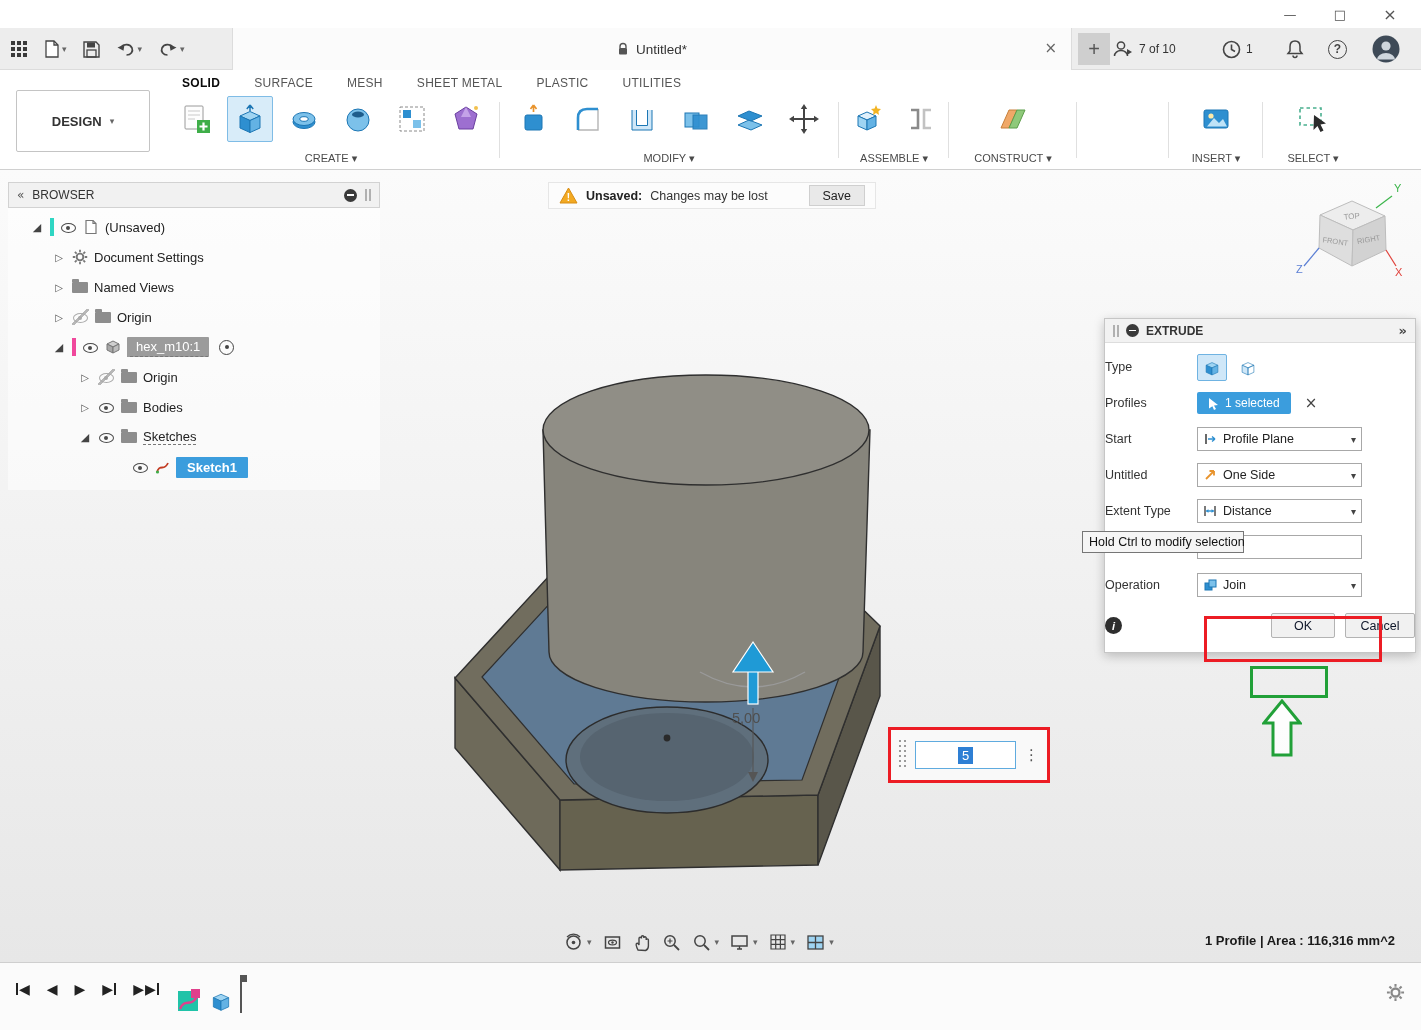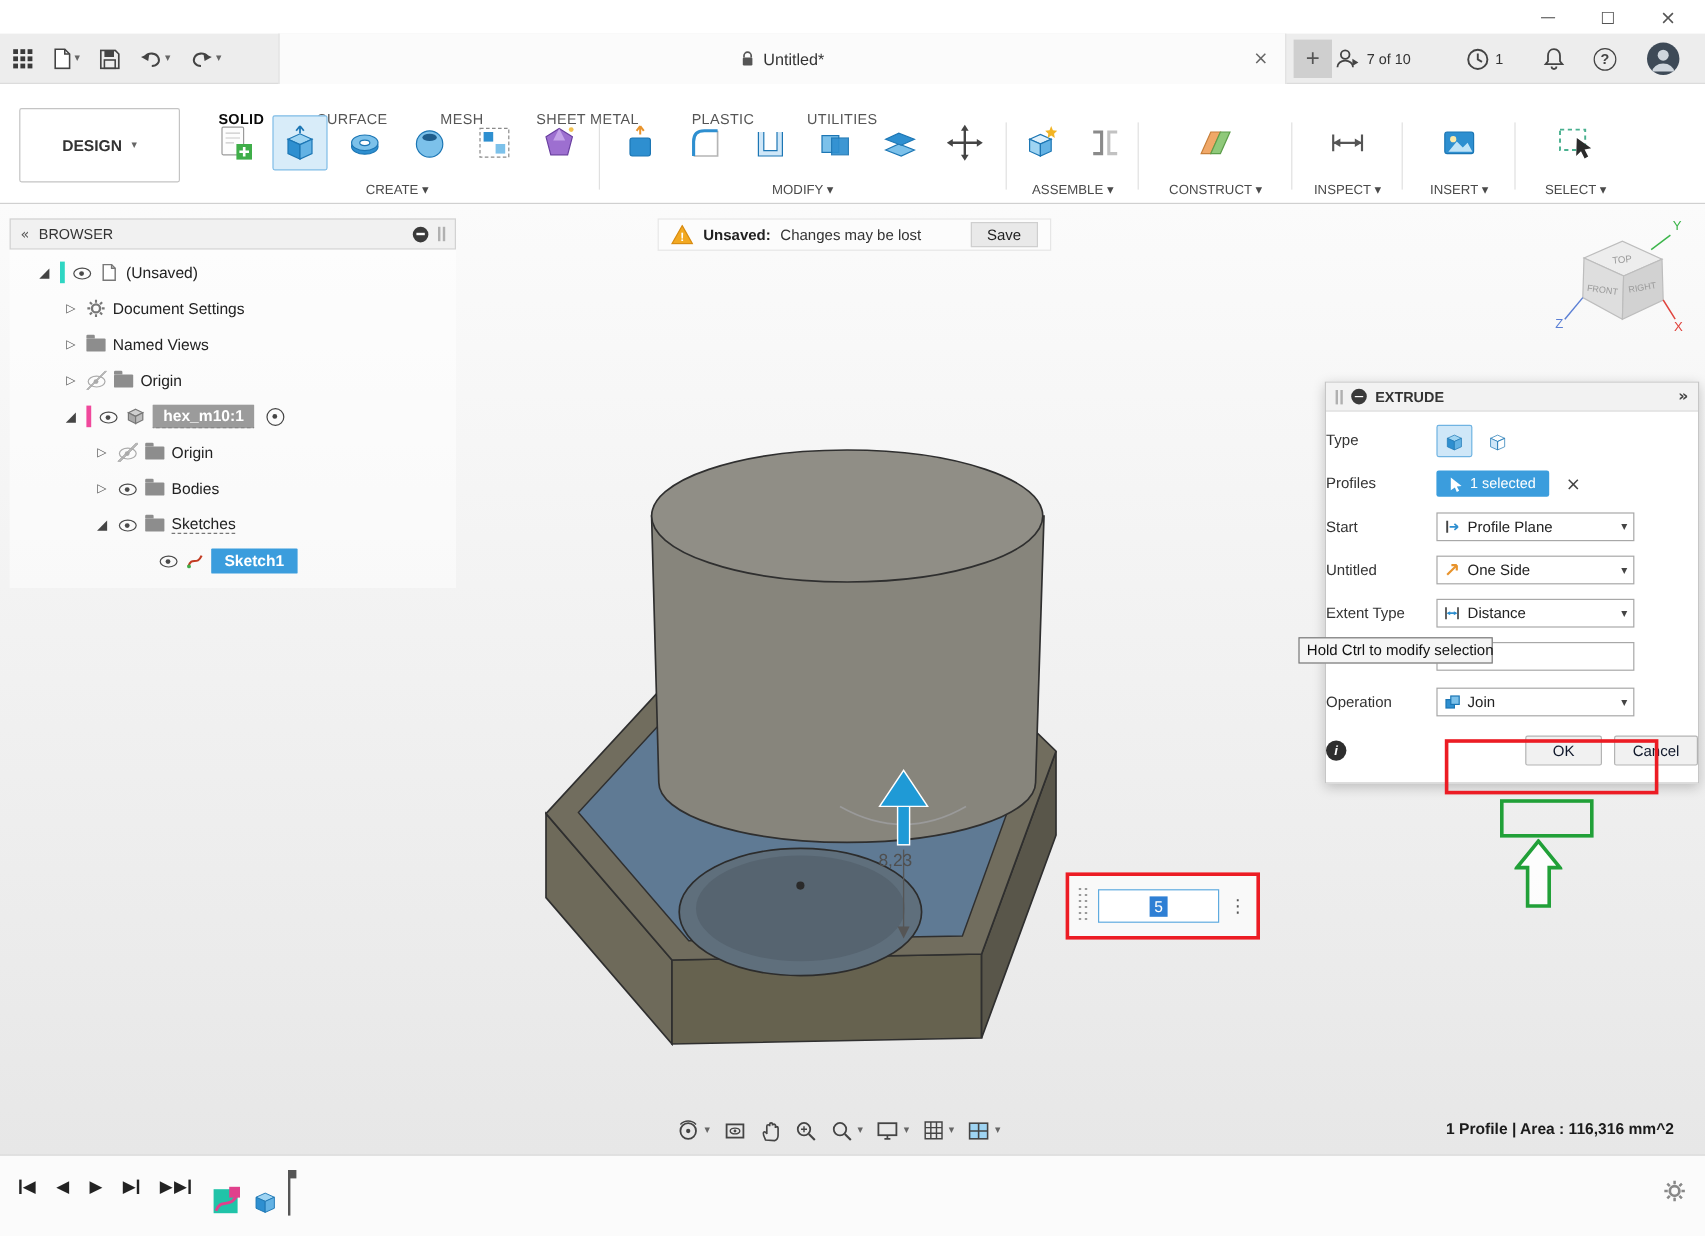--- a/index.html
+++ b/index.html
@@ -21,21 +21,21 @@
 .doc-tab{position:absolute;left:232px;top:0;width:840px;height:42px;background:#fbfbfb;border-left:1px solid #dcdcdc;border-right:1px solid #dcdcdc;display:flex;align-items:center;justify-content:center;gap:7px;font-size:13.5px;color:#333}
 .tab-close{position:absolute;right:14px;top:11px;font-size:15px;color:#666}
 .new-tab{position:absolute;left:1078px;top:5px;width:32px;height:32px;background:#cfcfcf;display:flex;align-items:center;justify-content:center;font-size:20px;color:#555}
 .appbar-item{position:absolute;top:0;height:42px;display:flex;align-items:center;gap:5px;font-size:12.5px;color:#333}
 .badge-num{font-size:12px;color:#333}
 .help-circle{width:19px;height:19px;border:1.6px solid #444;border-radius:50%;display:flex;align-items:center;justify-content:center;font-size:12px;font-weight:bold;color:#444}
 
 
 .ribbon{position:absolute;top:70px;left:0;right:0;height:100px;background:#fff;border-bottom:1px solid #d0d0d0}
 .design-btn{position:absolute;left:16px;top:20px;width:134px;height:62px;border:1px solid #c4c4c4;border-radius:2px;background:#fff;display:flex;align-items:center;justify-content:center;gap:6px;font-size:13px;font-weight:bold;color:#333}
-.ribbon-tabs{position:absolute;left:182px;top:16px;height:26px;display:flex;align-items:center;gap:44px;font-size:12px;color:#555}
+.ribbon-tabs{position:absolute;left:182px;top:0;height:26px;display:flex;align-items:center;gap:34px;font-size:12px;color:#555}
 .ribbon-tab{cursor:default;letter-spacing:.3px}
 .ribbon-tab.active{color:#0a0a0a;font-weight:bold}
 .tg{position:absolute;top:26px;height:72px}
 .tg-icons{display:flex;justify-content:center;gap:8px}
 .tbtn{width:46px;height:46px;display:flex;align-items:center;justify-content:center;border-radius:2px;border:1px solid transparent}
 .tbtn.active{background:#d8ecf9;border-color:#7fbce6}
 .tg-label{position:absolute;bottom:3px;left:0;right:0;text-align:center;font-size:11px;color:#4a4a4a}
 .tg-sep{position:absolute;top:32px;width:1px;height:56px;background:#e0e0e0}
 
 
@@ -61,21 +61,21 @@
 .tri.exp{font-size:11px;color:#444}
 .cbar{width:4px;height:18px;flex:0 0 auto}
 .eye{position:relative;width:17px;height:16px;flex:0 0 auto}
 .eye::before{content:"";position:absolute;left:1px;top:4px;width:13px;height:8px;border:1.4px solid #4a4a4a;border-radius:50%}
 .eye::after{content:"";position:absolute;left:6px;top:6.6px;width:4px;height:4px;background:#4a4a4a;border-radius:50%}
 .eye.off{opacity:.45;background:linear-gradient(135deg,transparent 45%,#666 45%,#666 55%,transparent 55%)}
 .folder{width:16px;height:11px;background:#8d8d8d;border-radius:1px;position:relative;flex:0 0 auto}
 .folder::before{content:"";position:absolute;top:-3px;left:0;width:7px;height:3px;background:#8d8d8d;border-radius:1px 1px 0 0}
 .tree-label{white-space:nowrap}
 .dashed{border-bottom:1px dashed #777}
-.hl-gray{background:#9b9b9b;color:#fff;font-weight:bold;padding:2px 9px;border-radius:1px}
+.hl-gray{background:#9b9b9b;color:#fff;font-weight:normal;padding:2px 9px;border-radius:1px}
 .hl-blue{background:#3b9ddd;color:#fff;font-weight:bold;padding:3px 11px;border-radius:1px}
 .target{width:15px;height:15px;border:1.6px solid #444;border-radius:50%;position:relative;flex:0 0 auto;margin-left:4px}
 .target::after{content:"";position:absolute;left:4.2px;top:4.2px;width:4px;height:4px;border-radius:50%;background:#444}
 
 
 .extrude{position:absolute;left:1104px;top:148px;width:312px;background:rgba(255,255,255,.98);border:1px solid #c6c6c6;box-shadow:0 3px 10px rgba(0,0,0,.22);z-index:40}
 .ex-header{height:24px;background:#f2f2f2;border-bottom:1px solid #ddd;display:flex;align-items:center;gap:7px;padding:0 8px;font-size:12px;font-weight:bold;color:#333}
 .ex-more{margin-left:auto;color:#444;font-size:13px}
 .ex-body{padding:12px 0 14px}
 .ex-row{display:flex;align-items:center;height:24px;margin-bottom:12px}
@@ -379,32 +379,20 @@
           <svg width="34" height="34" viewBox="0 0 34 34">
               <polygon points="5,26 13,8 21,8 13,26" fill="#f0a868" stroke="#c77f3a"></polygon>
               <polygon points="13,26 21,8 29,8 21,26" fill="#8fc97a" stroke="#5d9e4a"></polygon>
             </svg>
         </div>
       </div>
       <div class="tg-label"><span>CONSTRUCT</span> <span class="g">▾</span></div>
     </div>
     <div class="tg-sep" style="left:1076px"></div>
 
-    <div class="tg" style="left:1080px;width:86px">
-      <div class="tg-icons">
-        <div class="tbtn">
-          <svg width="34" height="34" viewBox="0 0 34 34">
-              <path d="M5 10 V24 M29 10 V24 M5 17 H29" stroke="#555" stroke-width="1.8" fill="none"></path>
-              <polygon points="5,17 11,13.5 11,20.5" fill="#555"></polygon>
-              <polygon points="29,17 23,13.5 23,20.5" fill="#555"></polygon>
-            </svg>
-        </div>
-      </div>
-      <div class="tg-label"><span>INSPECT</span> <span class="g">▾</span></div>
-    </div>
     <div class="tg-sep" style="left:1168px"></div>
 
     <div class="tg" style="left:1172px;width:88px">
       <div class="tg-icons">
         <div class="tbtn">
           <svg width="34" height="34" viewBox="0 0 34 34">
               <rect x="5" y="8" width="24" height="18" rx="2" fill="#2e8fd0" stroke="#1c76b4"></rect>
               <circle cx="12" cy="14" r="2.6" fill="#fde9a8"></circle>
               <polygon points="8,24.5 15,16 20,21 24,17 28,24.5" fill="#bfe3f7"></polygon>
             </svg>
@@ -449,21 +437,21 @@
 
       <path d="M270 322 Q323 352 375 322" fill="none" stroke="#9a9a9a" stroke-width="1.4"></path>
 
       <path d="M323 358 V428" stroke="#555" stroke-width="1.1"></path>
       <polygon points="318,422 328,422 323,432" fill="#555"></polygon>
 
       <rect x="318" y="320" width="10" height="34" fill="#1f9ad6" stroke="#fff" stroke-width="1.2"></rect>
       <polygon points="303,322 343,322 323,292" fill="#1f9ad6" stroke="#fff" stroke-width="1.2"></polygon>
     </svg>
 
-    <div class="dim-label">8,23</div>
+    <div class="dim-label">5,00</div>
 
     <div class="msgbar">
       <svg width="19" height="17" viewBox="0 0 19 17">
           <polygon points="9.5,1 18,16 1,16" fill="#f2a922" stroke="#d88c12"></polygon>
           <text x="9.5" y="13.6" text-anchor="middle" font-size="10" font-weight="bold" fill="#fff">!</text>
         </svg>
       <span class="msg-label">Unsaved:</span>
       <span class="msg-text">Changes may be lost</span>
       <span class="save-btn">Save</span>
     </div>

